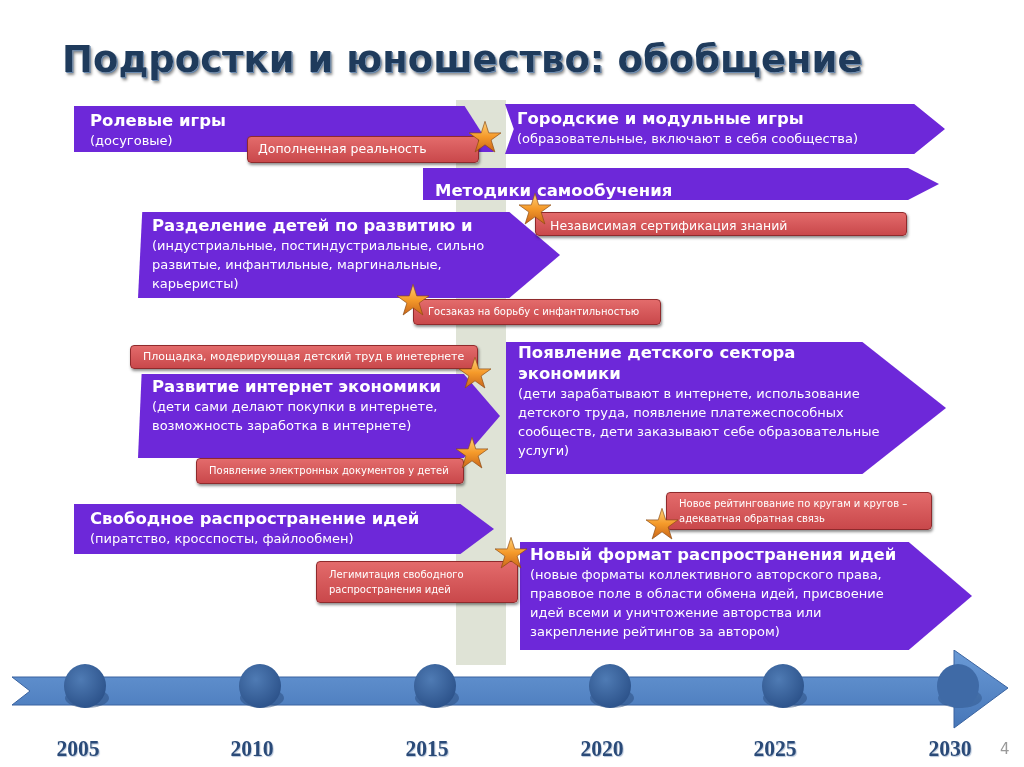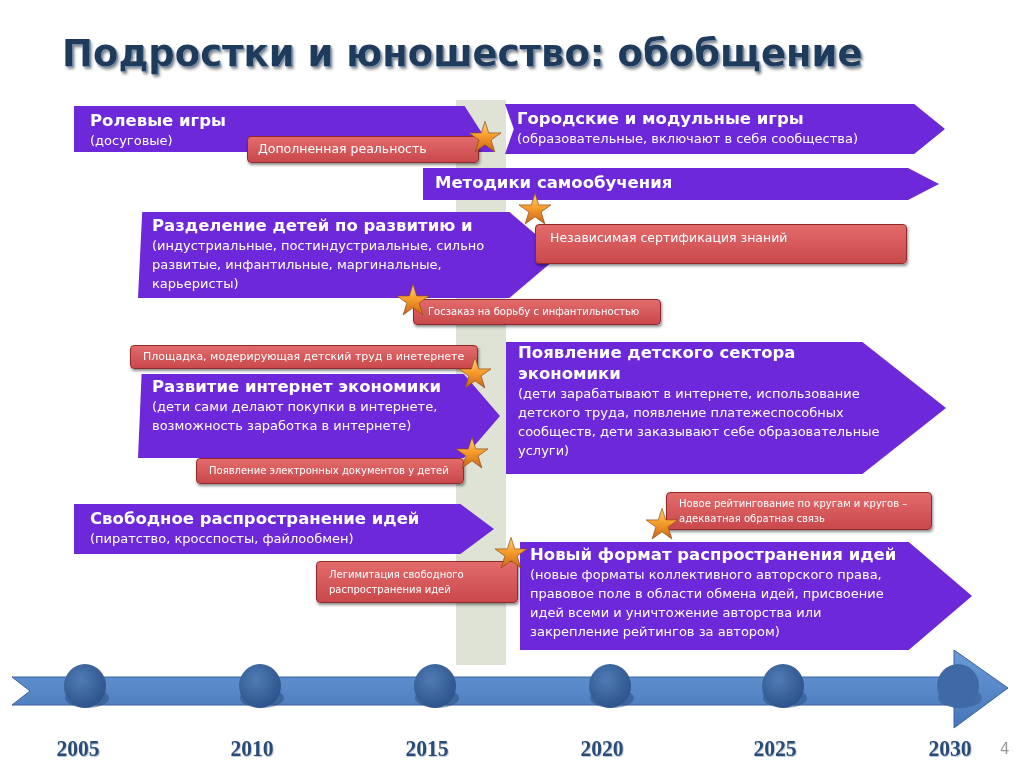--- a/index.html
+++ b/index.html
@@ -1,18 +1,18 @@
 <!DOCTYPE html>
 <html><head>
 <meta charset="utf-8">
 <style>
   html, body { margin:0; padding:0; }
   body { width:1024px; height:767px; background:#ffffff; position:relative; overflow:hidden;
          font-family:"DejaVu Sans", "Liberation Sans", sans-serif; }
-  .title { position:absolute; left:62px; top:32px; font-size:37px; font-weight:bold;
+  .title { position:absolute; left:62px; top:38px; font-size:37px; font-weight:bold;
            color:#1f3b5c; letter-spacing:0px;
            text-shadow: 0 0 1px #ffffff, 1px 1px 0 #5c7fa8, 2px 3px 3px rgba(0,0,0,0.45); }
   .band { position:absolute; left:456px; top:100px; width:50px; height:565px; background:#dfe3d6; }
   .arrow { position:absolute; background:#6d28d9; color:#ffffff; box-sizing:border-box;
            filter: drop-shadow(1px 2px 1px rgba(30,40,70,0.55)); }
   .arrow .txt { position:relative; padding-left:16px; padding-top:4px; }
   .h { font-weight:bold; font-size:16.5px; line-height:21px; white-space:nowrap; }
   .s { font-size:13px; line-height:19px; }
   .note { position:absolute; background:linear-gradient(#e36b6b,#c9484b); color:#fff; font-size:11px;
           line-height:14px; border-radius:4px; box-sizing:border-box; padding:3px 10px;
@@ -59,21 +59,21 @@
 </div>
 
 <div class="arrow" style="left:505px; top:104px; width:440px; height:50px; clip-path:polygon(0 0, 93% 0, 100% 50%, 93% 100%, 0 100%, 2% 50%);">
   <div class="txt" style="padding-left:12px;">
     <div class="h">Городские и модульные игры</div>
     <div class="s">(образовательные, включают в себя сообщества)</div>
   </div>
 </div>
 
 <div class="arrow" style="left:423px; top:168px; width:516px; height:32px; clip-path:polygon(0 0, 94% 0, 100% 50%, 94% 100%, 0 100%);">
-  <div class="txt" style="padding-left:12px; padding-top:4px;">
+  <div class="txt" style="padding-left:12px; padding-top:12px;">
     <div class="h">Методики самообучения</div>
   </div>
 </div>
 
 <div class="arrow" style="left:138px; top:212px; width:422px; height:86px; clip-path:polygon(1% 0, 88% 0, 100% 50%, 88% 100%, 0 100%);">
   <div class="txt" style="padding-left:14px; padding-top:3px;">
     <div class="h">Разделение детей по развитию и</div>
     <div class="s">(индустриальные, постиндустриальные, сильно</div>
     <div class="s">развитые, инфантильные, маргинальные,</div>
     <div class="s">карьеристы)</div>
@@ -112,21 +112,21 @@
     <div class="s">(новые форматы коллективного авторского права,</div>
     <div class="s">правовое поле в области обмена идей, присвоение</div>
     <div class="s">идей всеми и уничтожение авторства или</div>
     <div class="s">закрепление рейтингов за автором)</div>
   </div>
 </div>
 
 <div class="note" style="left:247px; top:136px; width:232px; height:27px; font-size:12.5px; padding-top:5px;">
   <span>Дополненная реальность</span>
 </div>
-<div class="note" style="left:535px; top:224px; width:372px; height:40px; font-size:12.5px; padding-top:6px; padding-left:14px;">
+<div class="note" style="left:535px; top:212px; width:372px; height:24px; font-size:12.5px; padding-top:6px; padding-left:14px;">
   <span>Независимая сертификация знаний</span>
 </div>
 <div class="note" style="left:413px; top:299px; width:248px; height:26px; font-size:10px; padding-top:5px; padding-left:14px;">
   <span>Госзаказ на борьбу с инфантильностью</span>
 </div>
 <div class="note" style="left:130px; top:345px; width:348px; height:24px; font-size:11px; padding-top:4px; padding-left:12px;">
   <span>Площадка, модерирующая детский труд в инетернете</span>
 </div>
 <div class="note" style="left:196px; top:458px; width:268px; height:26px; font-size:10px; padding-top:5px; padding-left:12px;">
   <span>Появление электронных документов у детей</span>

